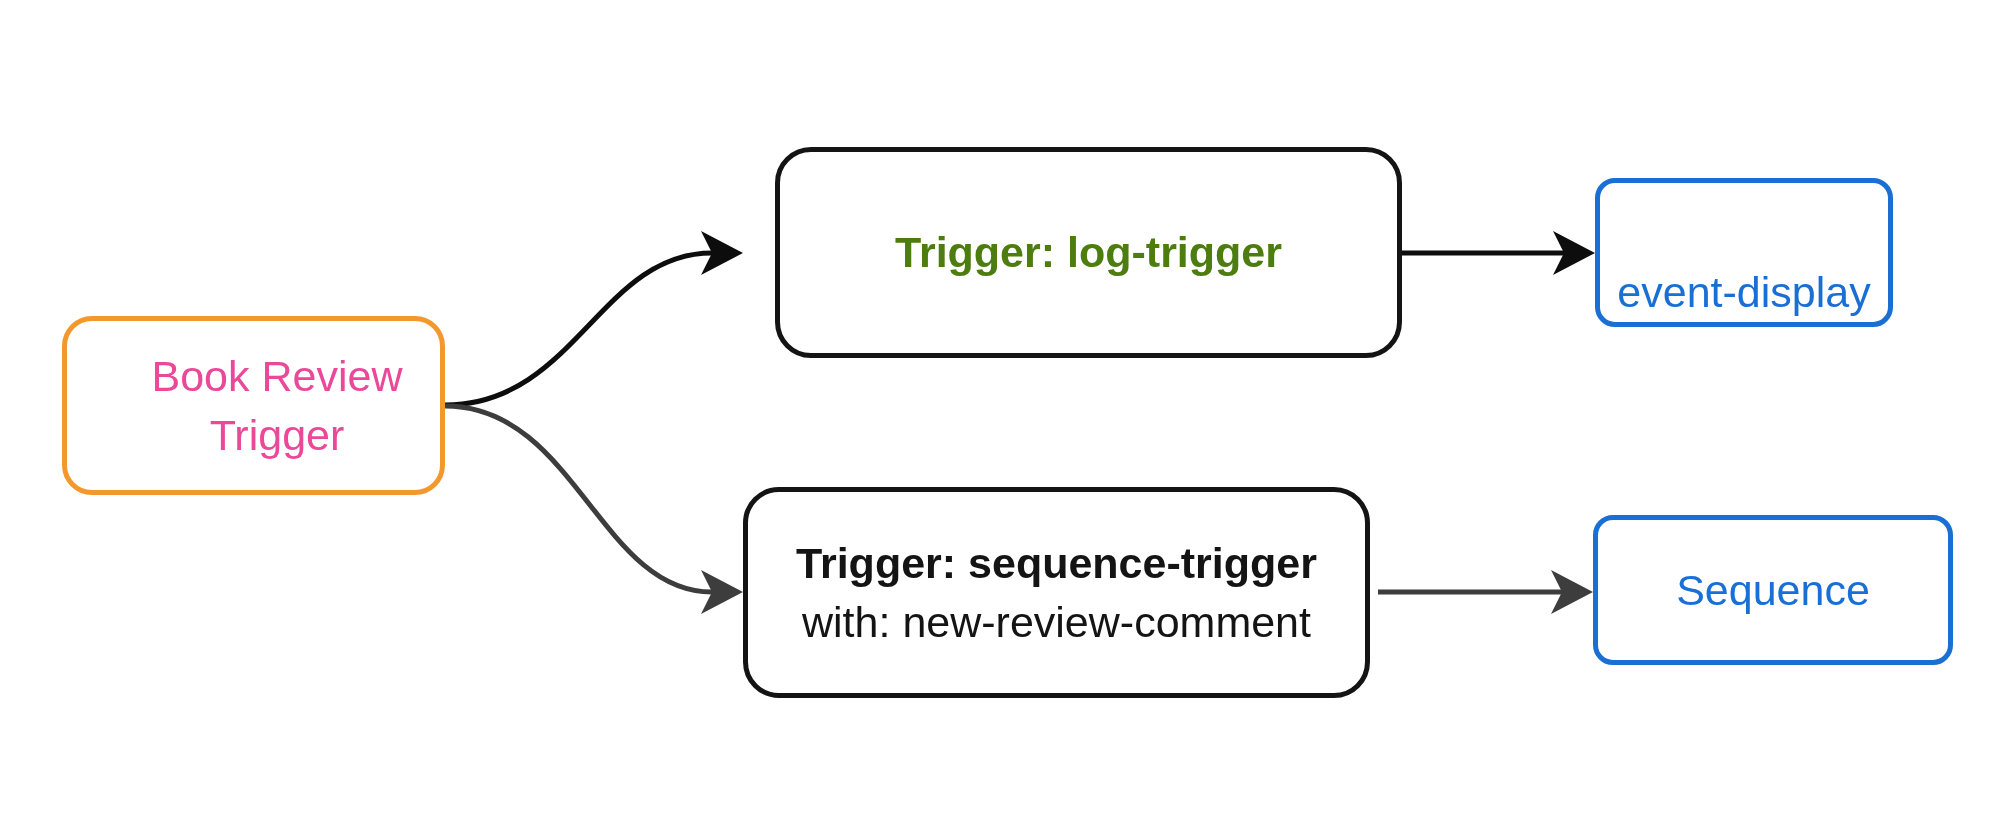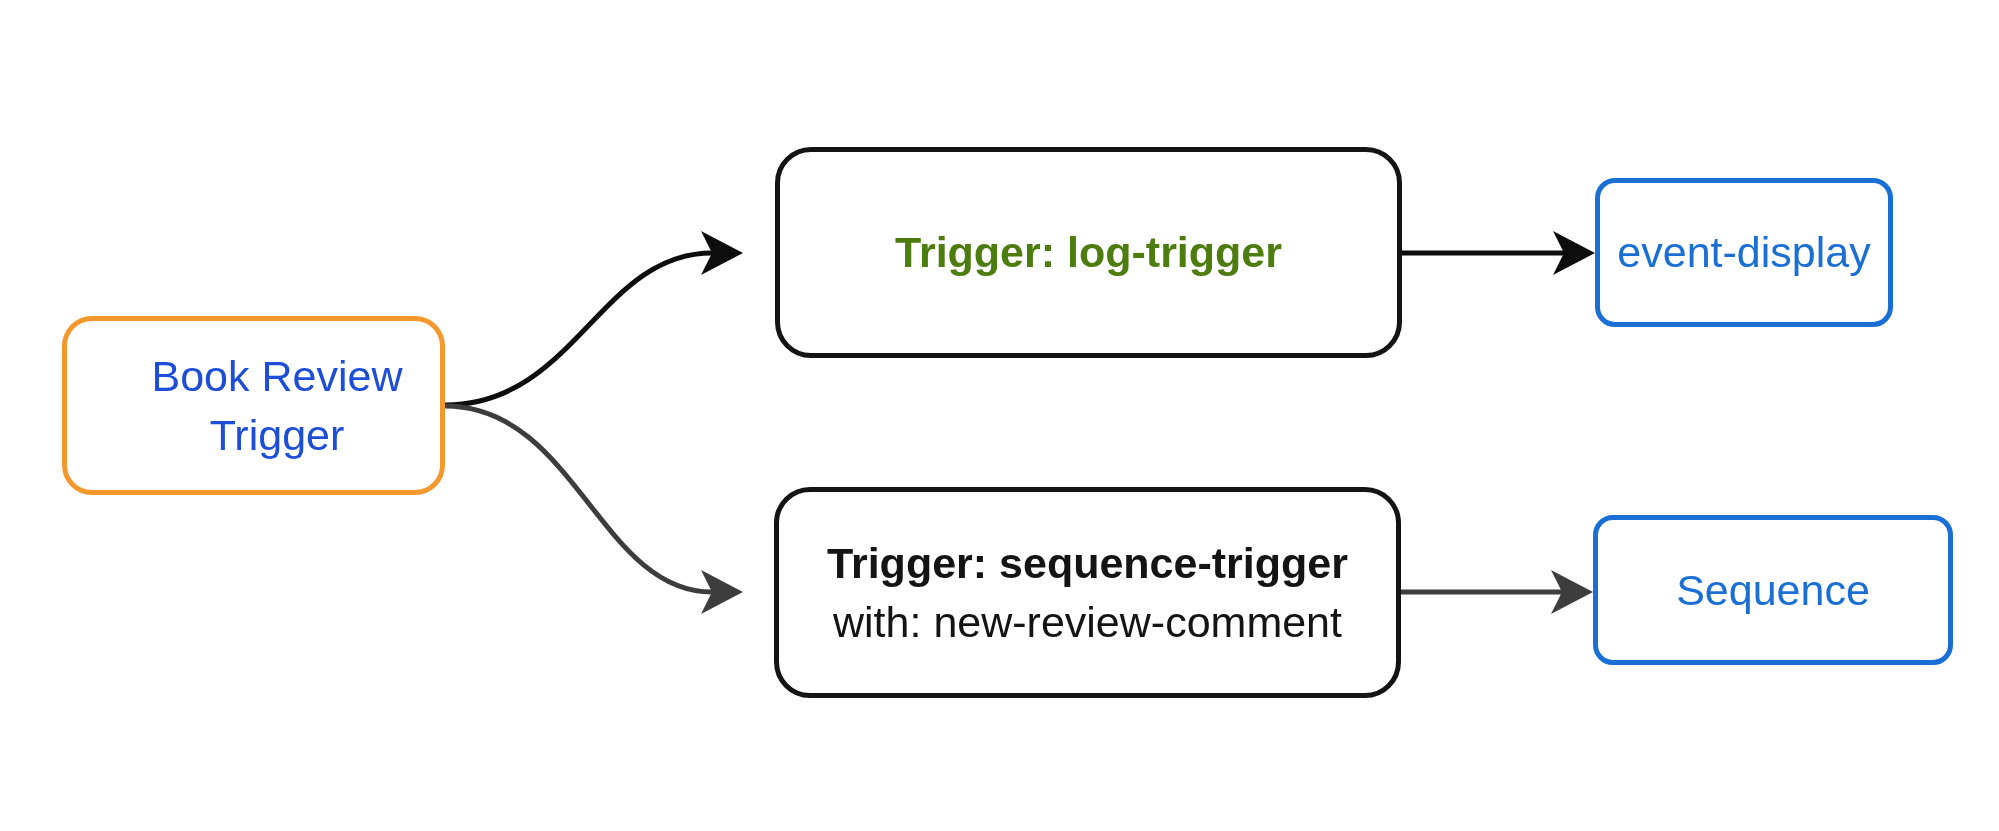--- a/index.html
+++ b/index.html
@@ -19,22 +19,22 @@
     background:#ffffff;
     border:5px solid #000;
     text-align:center;
     font-size:43px;line-height:59px;
     white-space:nowrap;
   }
   .node .line{display:block;}
   .node .bold{font-weight:700;}
   .n-broker         {left:62px;  top:316px; width:383px; height:179px; border-radius:30px;}
   .n-log-trigger    {left:743px; top:147px; width:627px; height:211px; border-radius:36px;}
-  .n-seq-trigger    {left:743px; top:487px; width:627px; height:211px; border-radius:36px;margin-left:31px;}
-  .n-event-display  {left:1595px;top:178px; width:298px; height:149px; border-radius:20px;}
+  .n-seq-trigger    {left:743px; top:487px; width:627px; height:211px; border-radius:36px;}
+  .n-event-display  {left:1595px;top:178px; width:298px; height:149px; border-radius:20px;justify-content:flex-end;}
   .n-sequence       {left:1593px;top:515px; width:360px; height:150px; border-radius:20px;}
 </style>
 </head>
 <body>
 
 <div class="canvas">
 
   <svg class="edges" viewBox="0 0 1999 831" xmlns="http://www.w3.org/2000/svg">
 
     <path d="M 445,405 C 575,405 600,253 712,253" fill="none" stroke-width="5" stroke-linecap="round" stroke="#0D0D0D"></path>
@@ -43,21 +43,21 @@
     <path d="M 445,406 C 575,406 600,592 712,592" fill="none" stroke-width="5" stroke-linecap="round" stroke="#3D3D3D"></path>
     <polygon points="701,570 743,592 701,614 712,592" fill="#3D3D3D"></polygon>
 
     <path d="M 1376,253 L 1565,253" fill="none" stroke-width="5" stroke-linecap="butt" stroke="#0D0D0D"></path>
     <polygon points="1553,231 1595,253 1553,275 1564,253" fill="#0D0D0D"></polygon>
 
     <path d="M 1378,592 L 1563,592" fill="none" stroke-width="5" stroke-linecap="butt" stroke="#3D3D3D"></path>
     <polygon points="1551,570 1593,592 1551,614 1562,592" fill="#3D3D3D"></polygon>
   </svg>
 
-  <div class="node n-broker" style="border-color: rgb(242, 152, 45); color: #1d4ed8; padding-left: 47px;">
+  <div class="node n-broker" style="border-color: rgb(242, 152, 45); color: #ec4899; padding-left: 47px;">
     <span class="line">Book Review</span>
     <span class="line">Trigger</span>
   </div>
 
   <div class="node n-log-trigger" style="border-color: rgb(20, 20, 20); color: #4d7c0f; margin-left: 32px;">
     <span class="line bold">Trigger: log-trigger</span>
   </div>
 
   <div class="node n-seq-trigger" style="border-color: rgb(20, 20, 20); color: rgb(20, 20, 20);">
     <span class="line bold">Trigger: sequence-trigger</span>

